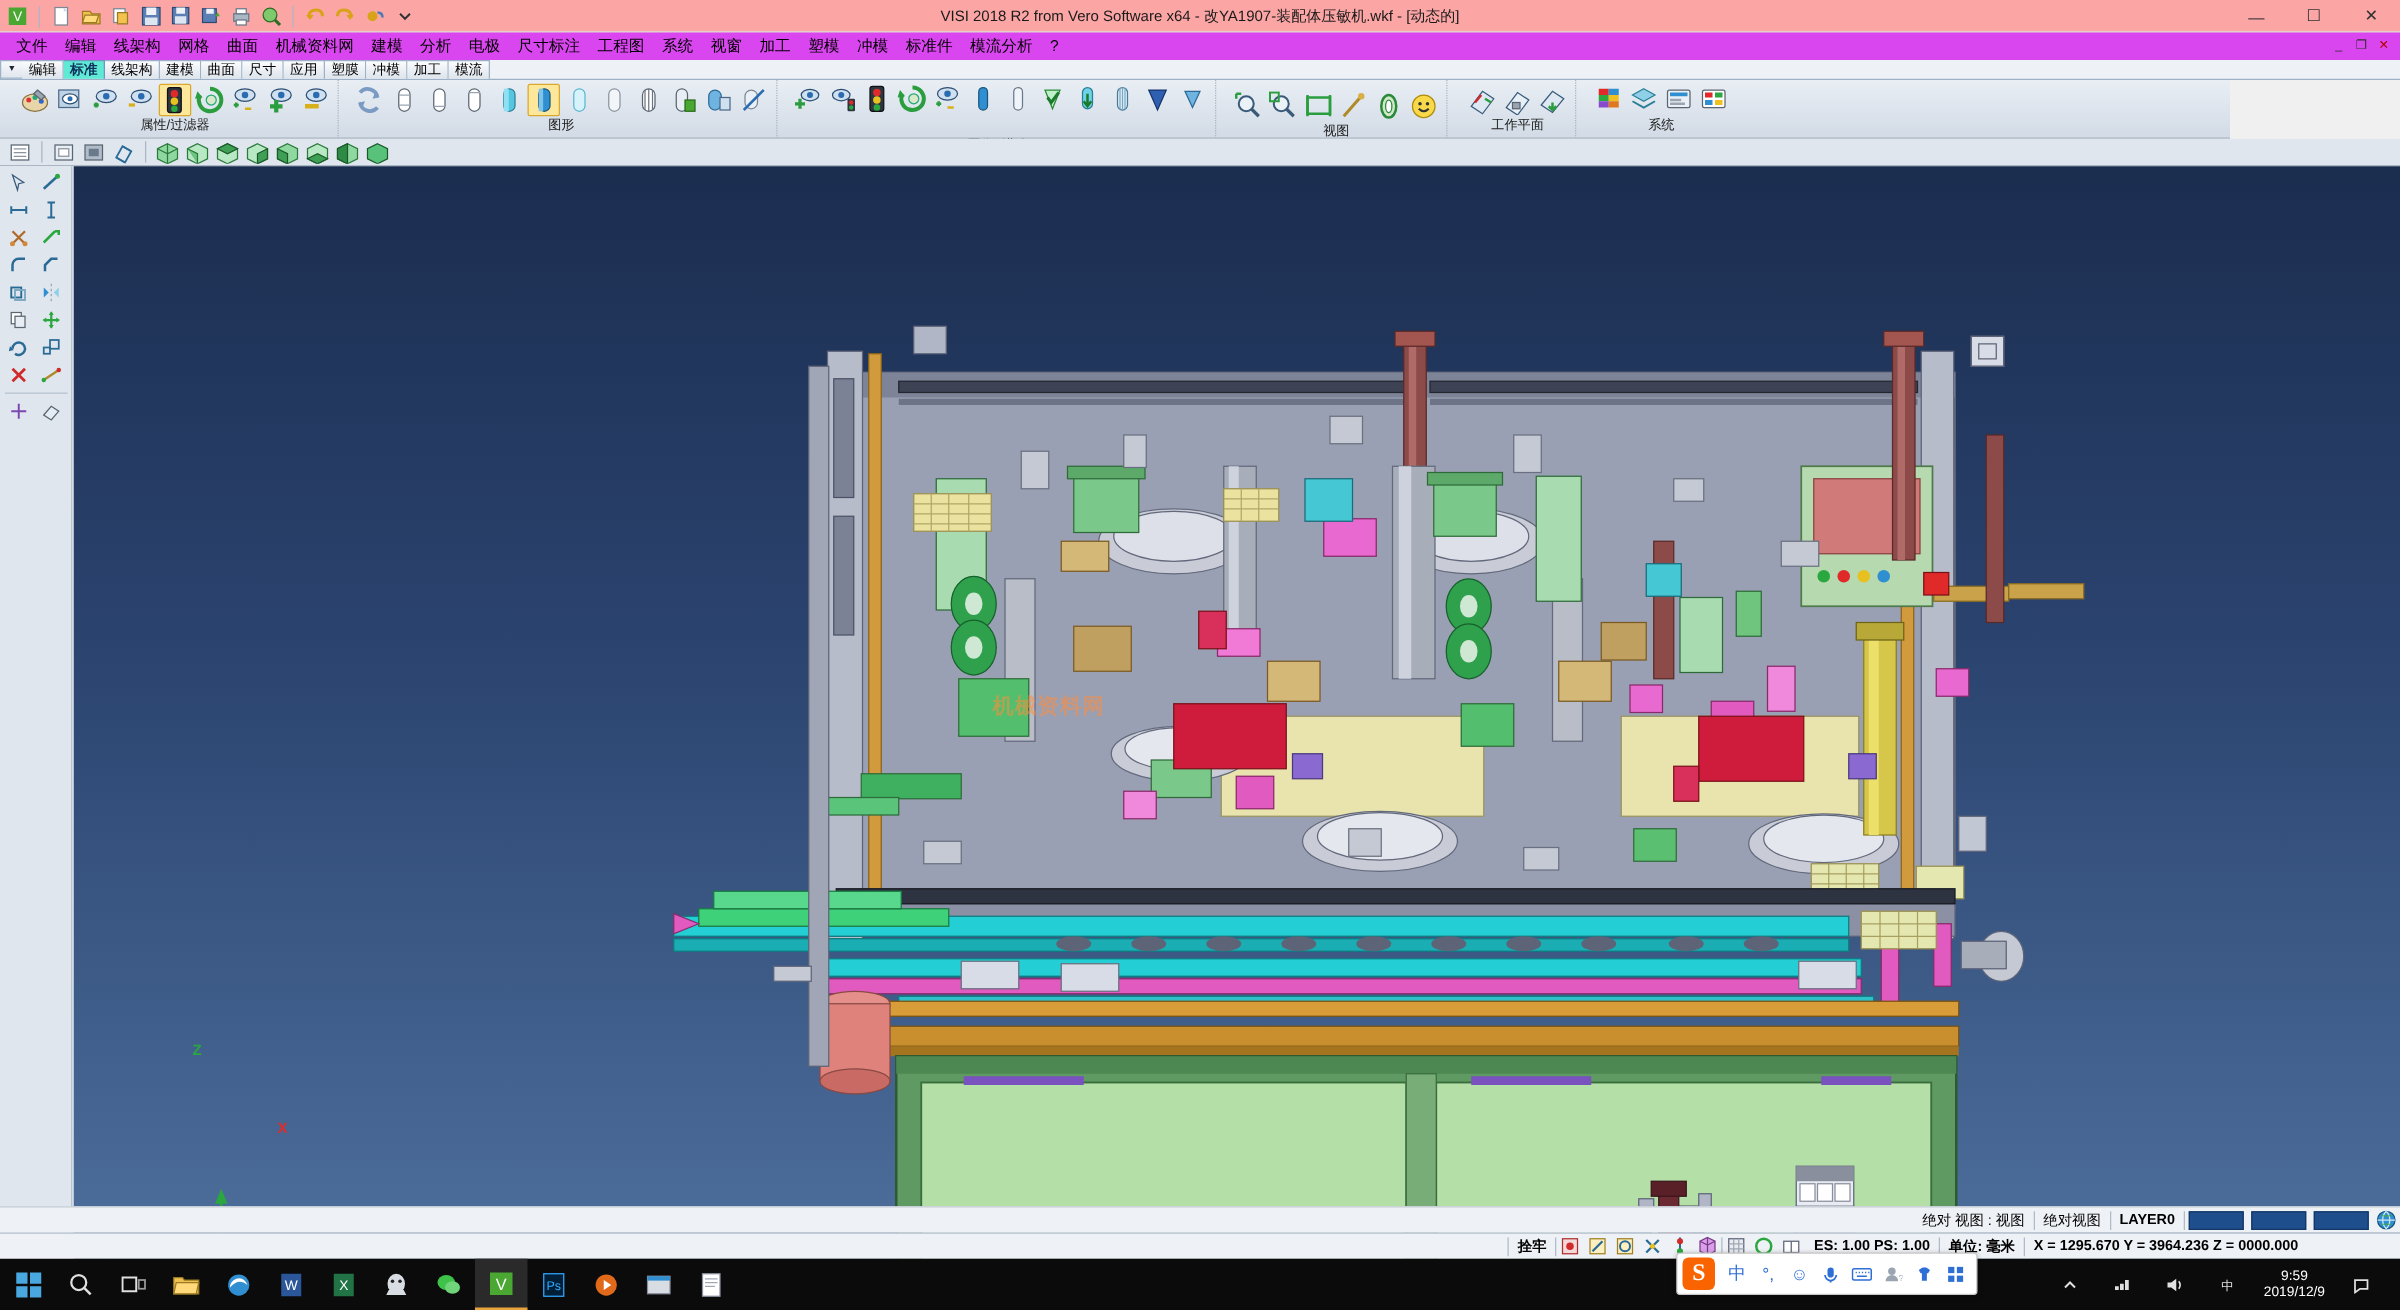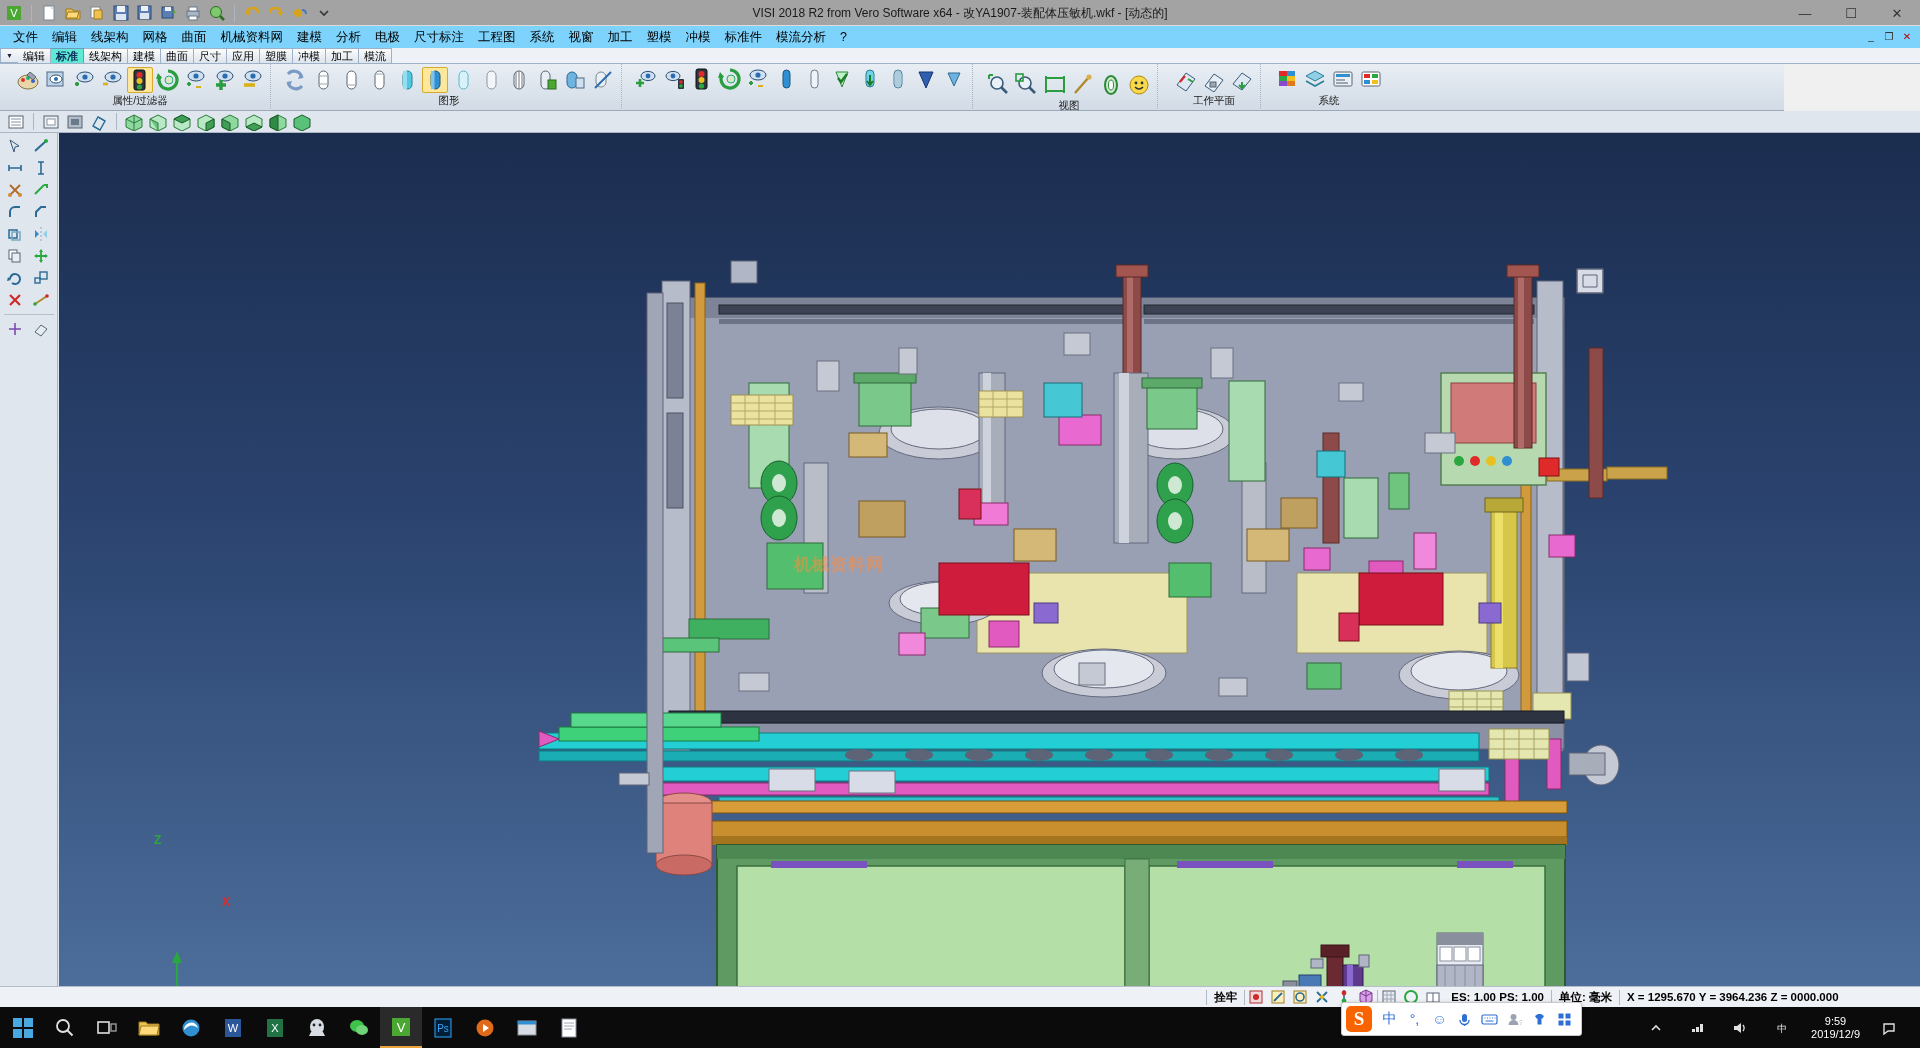--- a/index.html
+++ b/index.html
@@ -8,38 +8,38 @@
     width: 1920px; height: 1048px;
     overflow: hidden;
     font-family: "Liberation Sans", "DejaVu Sans", sans-serif;
     background: #f0f0f0;
   }
   #app { position: relative; width: 1920px; height: 1048px; }
 
   
   .titlebar {
     position: absolute; top: 0; left: 0; width: 1920px; height: 26px;
-    background: #a3a3a3;
+    background: #fca5a5;
     border-bottom: 1px solid #dcdcdc;
     display: flex; align-items: center;
   }
   .title-text {
     position: absolute; left: 0; right: 0; text-align: center;
     font-size: 12px; color: #1a1a1a; line-height: 26px;
   }
   .win-btns { position: absolute; right: 0; top: 0; height: 26px; display: flex; }
   .win-btn {
     width: 46px; height: 26px; display: flex; align-items: center; justify-content: center;
     font-size: 13px; color: #333;
   }
 
   
   .menubar {
     position: absolute; top: 26px; left: 0; width: 1920px; height: 22px;
-    background: #7dd3fc;
+    background: #d946ef;
     display: flex; align-items: center; padding-left: 6px;
   }
   .menu-item {
     font-size: 12.5px; color: #000; padding: 2px 7px; white-space: nowrap;
     line-height: 16px;
   }
 
   
   .tabstrip {
     position: absolute; top: 48px; left: 0; width: 1920px; height: 16px;
@@ -1177,20 +1177,39 @@
         <rect x="106" y="876" width="26" height="14" fill="#c8c8b0" stroke="#7a7a60"></rect>
       </g>
     </svg>
 
     <div style="position:absolute;left:95px;bottom:160px;color:#2aa83f;font-size:12px;font-weight:bold;">Z</div>
     <div style="position:absolute;left:163px;bottom:98px;color:#e02a2a;font-size:12px;font-weight:bold;">X</div>
 
     <div class="watermark">机械资料网</div>
   </div>
 
+  <div class="upperstatus">
+    <div style="flex:1 1 auto;"></div>
+    <div class="sb-cell">绝对 视图 : 视图</div>
+    <div class="sb-div"></div>
+    <div class="sb-cell">绝对视图</div>
+    <div class="sb-div"></div>
+    <div class="sb-cell" style="font-weight:bold;">LAYER0</div>
+    <div class="sb-div"></div>
+    <div class="sb-box"></div>
+    <div class="sb-box"></div>
+    <div class="sb-box"></div>
+    <div class="sb-ico">
+      <svg width="16" height="16">
+          <circle cx="8" cy="8" r="7" fill="#2f8fd0" stroke="#18567f"></circle>
+          <path d="M1 8 h14 M8 1 a10 10 0 0 1 0 14 a10 10 0 0 1 0 -14" fill="none" stroke="#cfe8f5"></path>
+          <path d="M3 4 q5 3 10 0 M3 12 q5 -3 10 0" fill="#4aa832" stroke="none" opacity=".6"></path>
+        </svg>
+    </div>
+  </div>
 
   <div class="statusbar">
     <div style="flex:1 1 auto;"></div>
     <div class="sb-div"></div>
     <div class="sb-cell">拴牢</div>
     <div class="sb-div"></div>
     <div class="sb-ico">
       <svg width="16" height="16">
           <rect x="2" y="2" width="12" height="12" fill="#f2d8d8" stroke="#b03030"></rect>
           <circle cx="8" cy="8" r="3" fill="#d02a2a"></circle>

